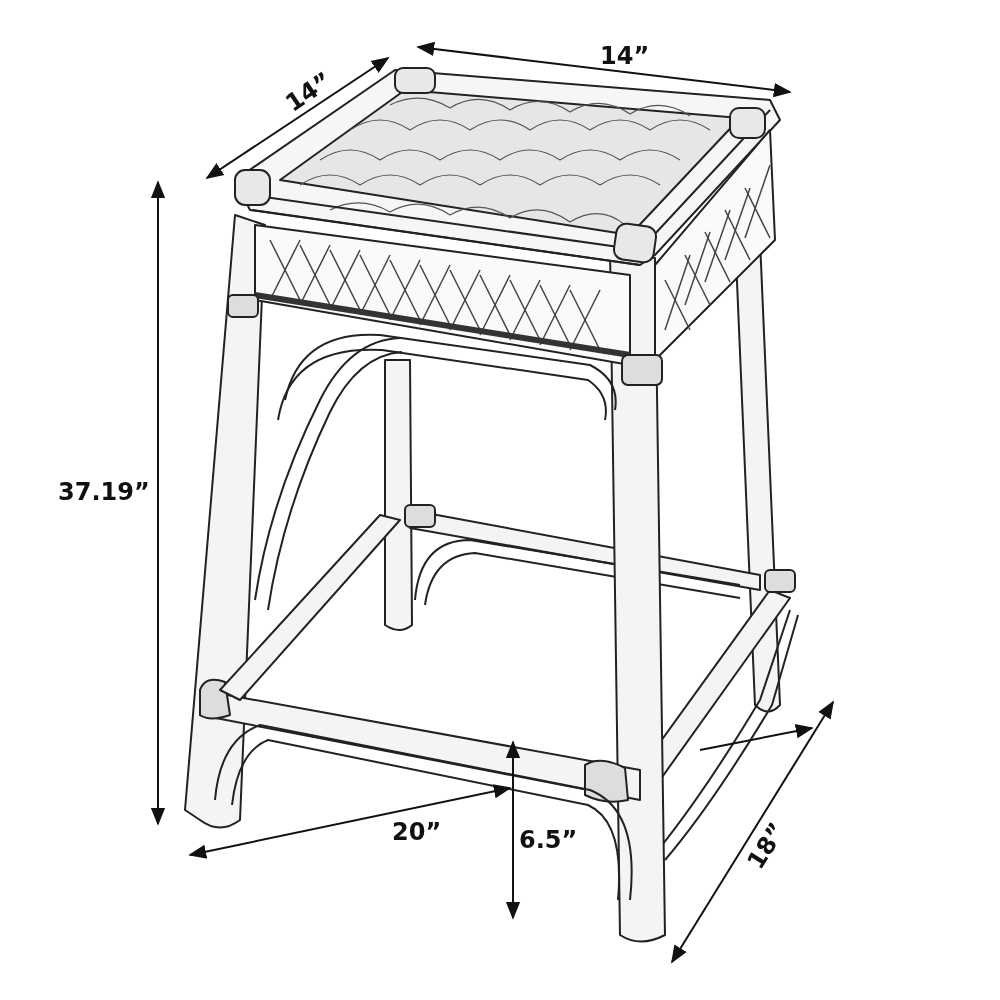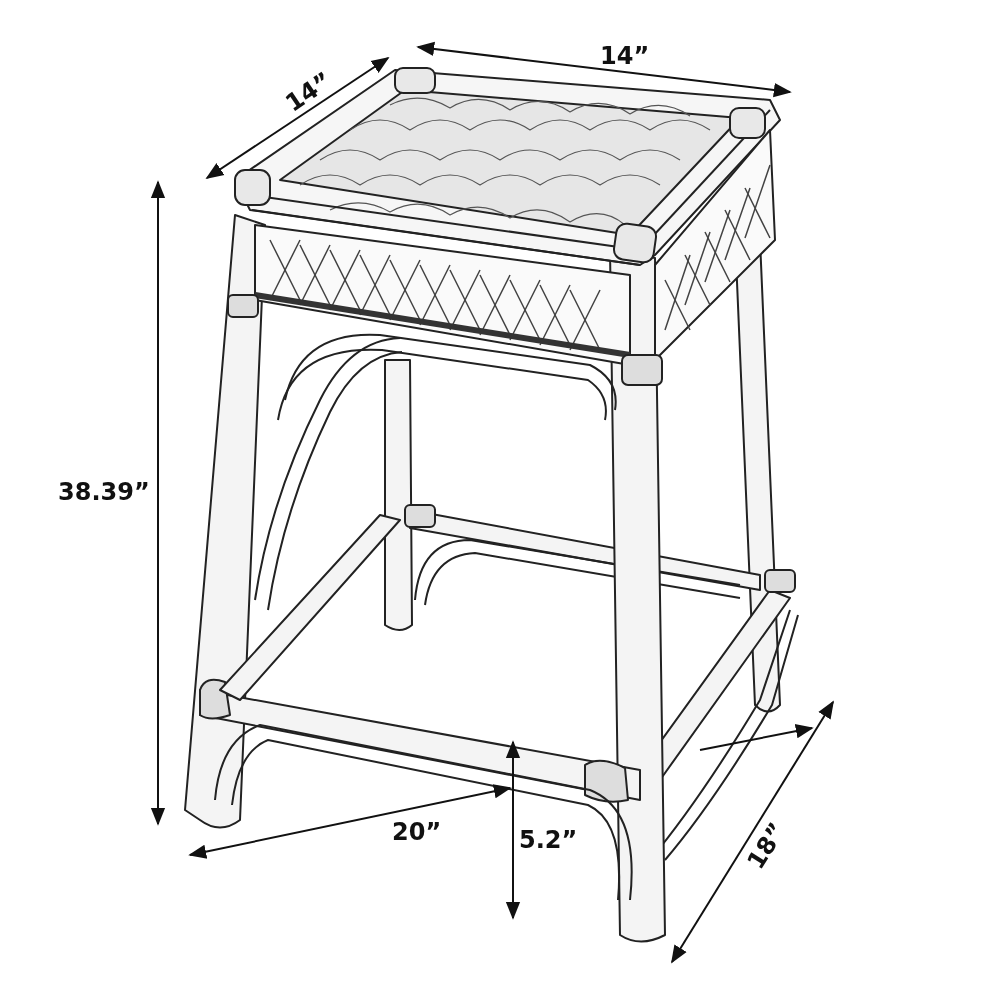--- a/index.html
+++ b/index.html
@@ -95,16 +95,16 @@
     <line x1="158" y1="182" x2="158" y2="824" marker-start="url(#ah)" marker-end="url(#ah)"></line>
     <line x1="190" y1="855" x2="510" y2="788" marker-start="url(#ah)" marker-end="url(#ah)"></line>
     <line x1="513" y1="742" x2="513" y2="918" marker-start="url(#ah)" marker-end="url(#ah)"></line>
     <line x1="700" y1="750" x2="812" y2="728" marker-end="url(#ah)"></line>
     <line x1="672" y1="962" x2="833" y2="702" marker-start="url(#ah)" marker-end="url(#ah)"></line>
   </g>
 </svg>
 
 <div class="label" style="left:284px; top:78px; transform:rotate(-34deg);">14”</div>
 <div class="label" style="left:600px; top:42px;">14”</div>
-<div class="label" style="left:58px; top:478px;">38.39”</div>
+<div class="label" style="left:58px; top:478px;">37.19”</div>
 <div class="label" style="left:392px; top:818px;">20”</div>
-<div class="label" style="left:519px; top:826px;">5.2”</div>
+<div class="label" style="left:519px; top:826px;">6.5”</div>
 <div class="label" style="left:742px; top:832px; transform:rotate(-58deg);">18”</div>
 
 </body></html>

